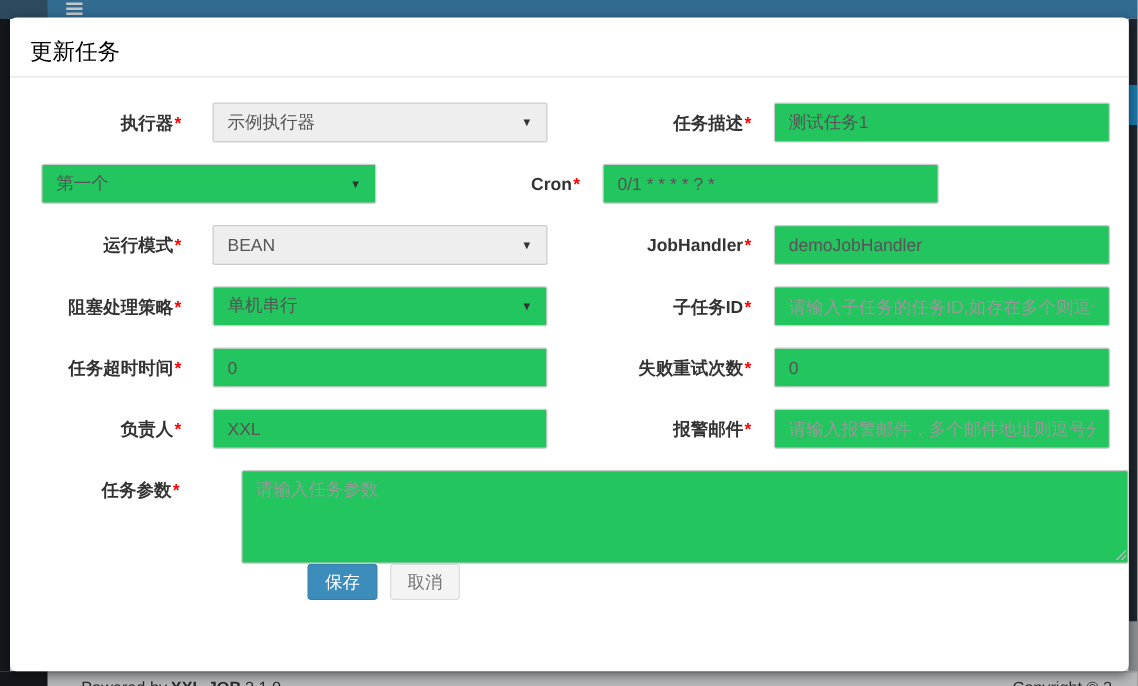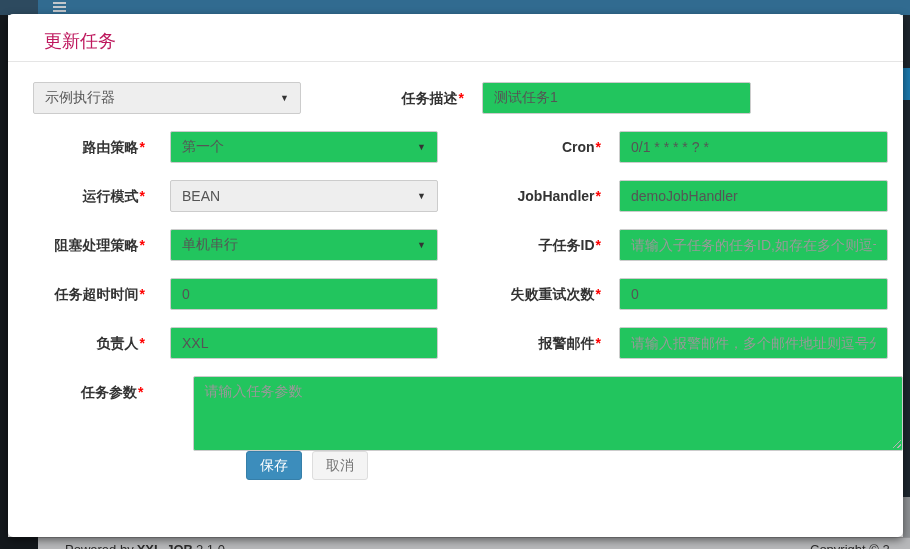--- a/index.html
+++ b/index.html
@@ -26,21 +26,21 @@
   .footer-inner { position:relative; padding:4px 15px 0 65px; white-space:nowrap; }
   .footer b { margin:0 3px; }
   .footer .copyright { position:absolute; top:4px; left:810px; }
   .sidebar-stub { position:absolute; top:537px; left:0; width:38px; height:12px; background:#14181c; z-index:2; }
   
   .modal {
     position:absolute; top:14px; left:8px; width:895px; height:523px;
     background:#fff; border-radius:5px; box-shadow:0 3px 9px rgba(0,0,0,.5); z-index:3;
   }
   .modal-header { height:48px; padding:15px 16px 0 16px; border-bottom:1px solid #e5e5e5; }
-  .modal-title { font-size:18px; color:#be185d; line-height:24px;margin-left:20px; }
+  .modal-title { font-size:18px; color:#000000; line-height:24px; }
   .modal-body { padding:20px 0 0 0; }
   .form-row { display:flex; align-items:center; height:32px; margin-bottom:17px; }
   .lbl { font-weight:bold; color:#333; white-space:nowrap; text-align:right; line-height:32px; }
   .lbl-left { width:137px; }
   .lbl-right { width:163px; }
   .req { color:#ff0000; font-weight:bold; margin-left:1px; }
   .ctrl-left { margin-left:25px; width:268px; }
   .ctrl-right { margin-left:18px; width:269px; }
   .tx-input, .sel, .ta {
     width:100%; height:32px; border:1px solid #ccc; border-radius:2px;
@@ -97,32 +97,32 @@
   </div>
   <div class="sidebar-stub"></div>
 
   <div class="modal">
     <div class="modal-header">
       <div class="modal-title">更新任务</div>
     </div>
     <div class="modal-body">
 
       <div class="form-row">
+        <div class="lbl lbl-left"><span>执行器</span><span class="req">*</span></div>
         <div class="ctrl-left">
             <div class="sel disabled">
               <span class="sel-text">示例执行器</span>
               <span class="caret">▼</span>
             </div>
           </div>
         <div class="lbl lbl-right"><span>任务描述</span><span class="req">*</span></div>
         <div class="ctrl-right"><input class="tx-input" value="测试任务1" style=""></div>
       </div>
 
       <div class="form-row">
-        <div class="lbl lbl-left"><span>路由策略</span><span class="req">*</span></div>
         <div class="ctrl-left">
             <div class="sel">
               <span class="sel-text">第一个</span>
               <span class="caret">▼</span>
             </div>
           </div>
         <div class="lbl lbl-right"><span>Cron</span><span class="req">*</span></div>
         <div class="ctrl-right"><input class="tx-input" value="0/1 * * * * ? *" style=""></div>
       </div>
 

